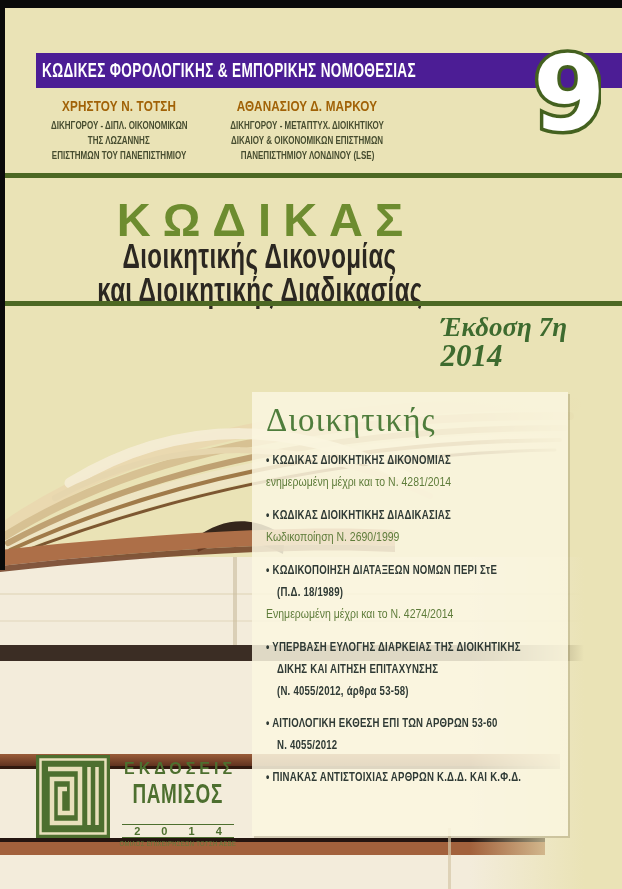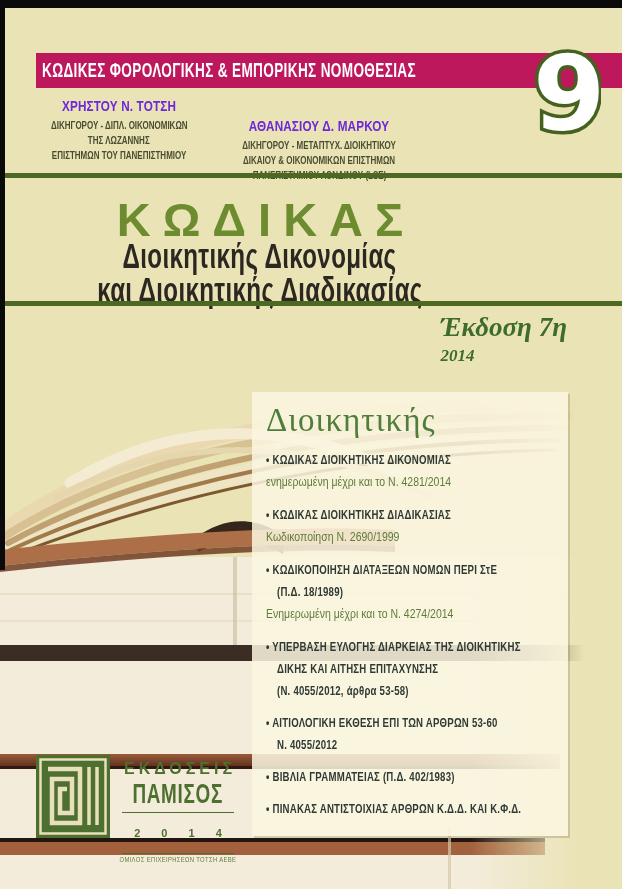--- a/index.html
+++ b/index.html
@@ -8,31 +8,31 @@
     background:#eae3b6;overflow:hidden;
     font-family:"Liberation Sans","DejaVu Sans",sans-serif;
   }
   
   .border-top{position:absolute;left:0;top:0;width:622px;height:8px;background:#0a0a0a;z-index:9;}
   .border-left{position:absolute;left:0;top:0;width:5px;height:570px;background:#0a0a0a;z-index:9;}
 
   .cnd{display:inline-block;white-space:nowrap;transform-origin:0 50%;}
 
   
-  .banner{position:absolute;left:36px;top:53px;right:0;height:35px;background:#be185d;}
+  .banner{position:absolute;left:36px;top:53px;right:0;height:35px;background:#4c1d95;}
   .banner .cnd{position:absolute;left:6px;top:0;line-height:35px;color:#ffffff;
     font-weight:bold;font-size:20px;letter-spacing:.5px;transform:scaleX(.68);}
   .vol9{position:absolute;left:521px;top:30px;width:80px;height:120px;z-index:3;}
 
   
   .author{position:absolute;top:97px;text-align:center;}
   .author-1{left:34px;width:170px;}
-  .author-2{left:230px;width:178px;margin-top:20px;}
+  .author-2{left:218px;width:178px;}
   .author .row{display:flex;justify-content:center;}
-  .author .name{font-weight:bold;font-size:15px;color:#6d28d9;letter-spacing:.2px;}
+  .author .name{font-weight:bold;font-size:15px;color:#a16207;letter-spacing:.2px;}
   .author .name .cnd{transform:scaleX(.78);transform-origin:50% 50%;}
   .author .cred{font-size:10px;color:#474d30;line-height:15px;font-weight:bold;}
   .author .cred .cnd{transform:scaleX(.8);transform-origin:50% 50%;}
   .author .name{margin-bottom:4px;}
 
   
   .rule{position:absolute;left:5px;right:0;height:5px;background:#4d6823;}
   .rule-1{top:173px;}
   .rule-2{top:301px;}
 
@@ -42,21 +42,21 @@
   .t-main .cnd{font-size:47px;font-weight:bold;color:#6d8c2f;letter-spacing:12px;padding-left:12px;transform-origin:50% 50%;}
   .t-sub{color:#2b2721;font-weight:bold;}
   .t-sub .cnd{font-size:35px;transform:scaleX(.69);transform-origin:50% 50%;letter-spacing:.5px;}
   .t-sub1{top:236px;}
   .t-sub2{top:270px;justify-content:center;}
 
   
   .edition{position:absolute;right:55px;top:312px;text-align:left;
     font-family:"Liberation Serif","DejaVu Serif",serif;font-style:italic;font-weight:bold;color:#3e6b2f;}
   .edition .ed-label{font-size:27px;line-height:30px;}
-  .edition .ed-year{font-size:17px;line-height:27px;}
+  .edition .ed-year{font-size:31px;line-height:27px;}
 
   
   .photo{position:absolute;left:0;top:388px;width:622px;height:501px;z-index:1;}
 
   
   .panel{position:absolute;left:252px;top:392px;width:316px;height:444px;z-index:2;
     background:rgba(250,246,224,.86);box-sizing:border-box;padding:10px 12px 10px 14px;
     box-shadow:2px 2px 0 rgba(110,100,60,.25);overflow:hidden;}
   .panel h2{margin:0 0 10px 0;font-family:"Liberation Serif","DejaVu Serif",serif;
     font-weight:normal;font-size:33px;color:#4f7d3c;letter-spacing:1px;}
@@ -69,21 +69,21 @@
   .c-row.cont{padding-left:11px;}
   .c-row.sub .cnd{font-size:12.5px;color:#5e7c3a;transform:scaleX(.84);}
 
   
   .logo-mark{position:absolute;left:36px;top:755px;width:74px;height:83px;z-index:4;}
   .logo-text{position:absolute;left:122px;top:760px;width:112px;z-index:4;text-align:center;color:#4d6f2f;}
   .logo-text .row{display:flex;justify-content:center;}
   .pub-imprint .cnd{font-size:16px;font-weight:bold;letter-spacing:4px;padding-left:4px;transform-origin:50% 50%;}
   .pub-name{margin-top:1px;}
   .pub-name .cnd{font-size:27px;font-weight:bold;letter-spacing:1px;transform:scaleX(.70);transform-origin:50% 50%;}
-  .pub-year{margin-top:2px;border-top:1px solid #4d6f2f;border-bottom:1px solid #4d6f2f;padding:14px 0;}
+  .pub-year{margin-top:14px;border-top:1px solid #4d6f2f;border-bottom:1px solid #4d6f2f;padding:0 0;}
   .pub-year .cnd{font-size:11px;font-weight:bold;letter-spacing:9px;padding-left:9px;transform-origin:50% 50%;}
   .pub-group{margin-top:2px;}
   .pub-group .cnd{font-size:6.5px;letter-spacing:.4px;color:#5e7c3a;transform:scaleX(.9);transform-origin:50% 50%;}
 </style>
 </head>
 <body>
 
 <div class="cover">
 
   <svg class="photo" viewBox="0 0 622 501" xmlns="http://www.w3.org/2000/svg" aria-hidden="true">
@@ -206,23 +206,20 @@
         <div class="c-item">
           <div class="c-row title"><span class="cnd">• ΥΠΕΡΒΑΣΗ ΕΥΛΟΓΗΣ ΔΙΑΡΚΕΙΑΣ ΤΗΣ ΔΙΟΙΚΗΤΙΚΗΣ</span></div>
           <div class="c-row cont"><span class="cnd">ΔΙΚΗΣ ΚΑΙ ΑΙΤΗΣΗ ΕΠΙΤΑΧΥΝΣΗΣ</span></div>
           <div class="c-row cont"><span class="cnd">(Ν. 4055/2012, άρθρα 53-58)</span></div>
         </div>
         <div class="c-item">
           <div class="c-row title"><span class="cnd">• ΑΙΤΙΟΛΟΓΙΚΗ ΕΚΘΕΣΗ ΕΠΙ ΤΩΝ ΑΡΘΡΩΝ 53-60</span></div>
           <div class="c-row cont"><span class="cnd">Ν. 4055/2012</span></div>
         </div>
         <div class="c-item">
-          <div class="c-row title"><span class="cnd">• ΒΙΒΛΙΑ ΓΡΑΜΜΑΤΕΙΑΣ (Π.Δ. 402/1983)</span></div>
-        </div>
-        <div class="c-item">
           <div class="c-row title"><span class="cnd">• ΠΙΝΑΚΑΣ ΑΝΤΙΣΤΟΙΧΙΑΣ ΑΡΘΡΩΝ Κ.Δ.Δ. ΚΑΙ Κ.Φ.Δ.</span></div>
         </div>
       </div>
   </div>
 
   <svg class="logo-mark" viewBox="0 0 74 83" xmlns="http://www.w3.org/2000/svg">
     <rect x="0" y="0" width="74" height="83" fill="#4d6f2f"></rect>
     <rect x="4.5" y="4.5" width="65" height="74" fill="none" stroke="#e8e0bb" stroke-width="2.5"></rect>
     <path d="M12,14 L44,14 L44,68 L16,68 L16,24 L36,24 L36,58 L24,58 L24,34 L31,34" fill="none" stroke="#e8e0bb" stroke-width="4.5"></path>
     <path d="M53,12 V70 M61,12 V70" fill="none" stroke="#e8e0bb" stroke-width="3.5"></path>

